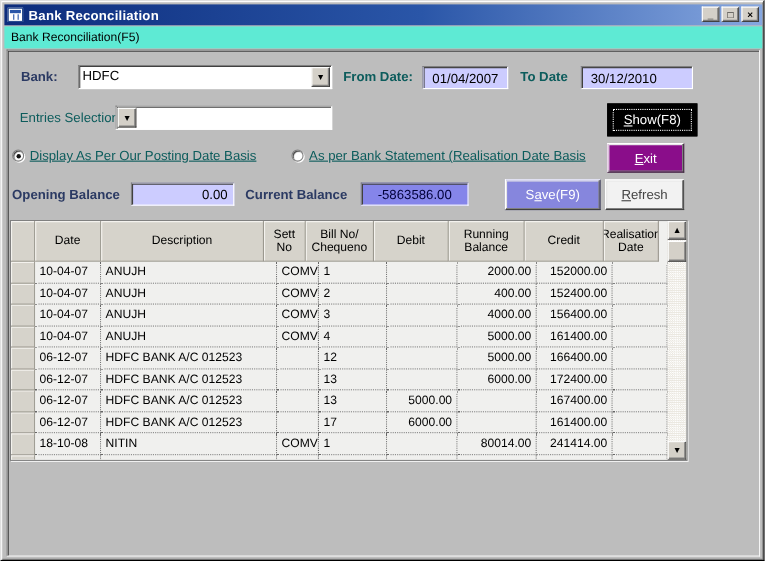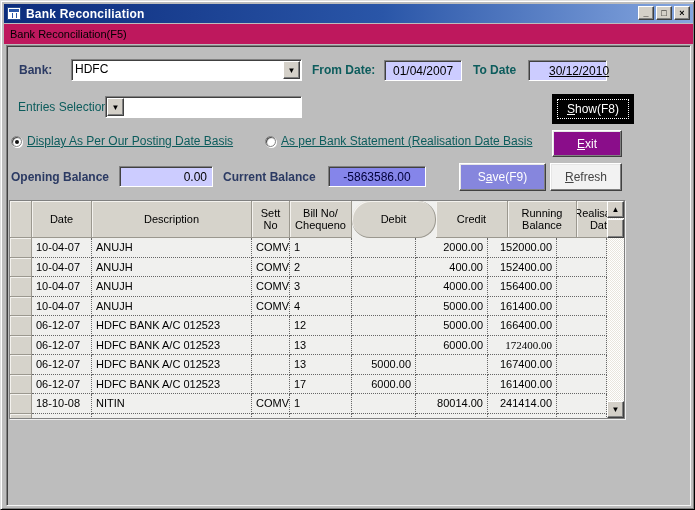--- a/index.html
+++ b/index.html
@@ -31,21 +31,21 @@
   .winbtn{
     width:16px; height:14px; background:#d4d0c8; margin-left:2px;
     border-top:1px solid #fff; border-left:1px solid #fff;
     border-right:1px solid #404040; border-bottom:1px solid #404040;
     box-shadow: inset -1px -1px 0 #808080;
     font-size:9px; font-weight:bold; color:#000; text-align:center; line-height:12px;
     font-family:"Liberation Sans",sans-serif;
   }
 
   
-  .menubar{ position:absolute; left:3px; top:23px; width:689px; height:20px; background:#be185d; display:flex; align-items:center; }
+  .menubar{ position:absolute; left:3px; top:23px; width:689px; height:20px; background:#5eead4; display:flex; align-items:center; }
   .menu-item{ font-size:11px; color:#000; padding:2px 6px; }
 
   
   .panel{
     position:absolute; left:5px; top:44px; width:685px; height:461px; background:#bdbdbd;
     border-top:1px solid #808080; border-left:1px solid #808080;
     border-right:1px solid #f5f5f5; border-bottom:1px solid #f5f5f5;
     box-shadow: inset 1px 1px 0 #404040;
   }
 
@@ -148,21 +148,21 @@
   <div class="panel"></div>
 
   <div class="lbl navy" style="left:18px; top:62px;">Bank:</div>
   <div class="combo sunken" style="left:70px; top:58px; width:231px; height:22px;">
     <div class="cval">HDFC</div>
     <div class="carrow">▼</div>
   </div>
   <div class="lbl teal" style="left:311px; top:62px;">From Date:</div>
   <div class="field sunken" style="left:383px; top:59px; width:78px; height:21px; padding-left:8px;">01/04/2007</div>
   <div class="lbl teal" style="left:472px; top:62px;">To Date</div>
-  <div class="field sunken" style="left:527px; top:59px; width:79px; height:21px; padding-left:20px;text-decoration:underline;">30/12/2010</div>
+  <div class="field sunken" style="left:527px; top:59px; width:102px; height:21px; padding-left:8px;">30/12/2010</div>
 
   <div class="lbl teal" style="left:17px; top:99px; font-weight:normal;">Entries Selection</div>
   <div class="combo sunken" style="left:104px; top:95px; width:197px; height:22px;">
     <div class="carrow">▼</div>
   </div>
   <div class="btn btn-show" style="left:551px; top:93px; width:82px; height:30px;">
     <span></span>
       <u>S</u>
       <span>how(F8)</span>
   </div>
@@ -190,29 +190,29 @@
     <span></span>
       <u>R</u>
       <span>efresh</span>
   </div>
 
   <div class="grid">
     <div class="gtable">
         <div class="grow head">
           <div class="gcell" style="width: 22px;"></div>
           <div class="gcell" style="width: 60px;">Date</div>
-          <div class="gcell" style="width: 160px;">Description</div>
+          <div class="gcell" style="width: 148px;">Description</div>
           <div class="gcell" style="width: 38px;">Sett
 No</div>
           <div class="gcell" style="width: 62px;">Bill No/
 Chequeno</div>
-          <div class="gcell" style="width: 84px; border-radius: 18px;">Debit</div>
-          <div class="gcell" style="width: 72px;">Credit</div>
+          <div class="gcell" style="width: 68px;">Debit</div>
           <div class="gcell" style="width: 69px;">Running
 Balance</div>
+          <div class="gcell" style="width: 72px;">Credit</div>
           <div class="gcell" style="width: 50px;">Realisation
 Date</div>
         </div>
         <div class="grow">
           <div class="gcell sel" style="width: 22px;"></div>
           <div class="gcell al" style="width: 60px;">10-04-07</div>
           <div class="gcell al" style="width: 160px;">ANUJH</div>
           <div class="gcell al" style="width: 38px;">COMVO</div>
           <div class="gcell al" style="width: 62px;">1</div>
           <div class="gcell ar" style="width: 64px;"></div>
@@ -265,21 +265,21 @@
           <div class="gcell ac" style="width: 50px;"></div>
         </div>
         <div class="grow">
           <div class="gcell sel" style="width: 22px;"></div>
           <div class="gcell al" style="width: 60px;">06-12-07</div>
           <div class="gcell al" style="width: 160px;">HDFC BANK A/C 012523</div>
           <div class="gcell al" style="width: 38px;"></div>
           <div class="gcell al" style="width: 62px;">13</div>
           <div class="gcell ar" style="width: 64px;"></div>
           <div class="gcell ar" style="width: 72px;">6000.00</div>
-          <div class="gcell ar" style="width: 69px; font-family: Liberation Serif, serif;">172400.00</div>
+          <div class="gcell ar" style="width: 69px;">172400.00</div>
           <div class="gcell ac" style="width: 50px;"></div>
         </div>
         <div class="grow">
           <div class="gcell sel" style="width: 22px;"></div>
           <div class="gcell al" style="width: 60px;">06-12-07</div>
           <div class="gcell al" style="width: 160px;">HDFC BANK A/C 012523</div>
           <div class="gcell al" style="width: 38px;"></div>
           <div class="gcell al" style="width: 62px;">13</div>
           <div class="gcell ar" style="width: 64px;">5000.00</div>
           <div class="gcell ar" style="width: 72px;"></div>

